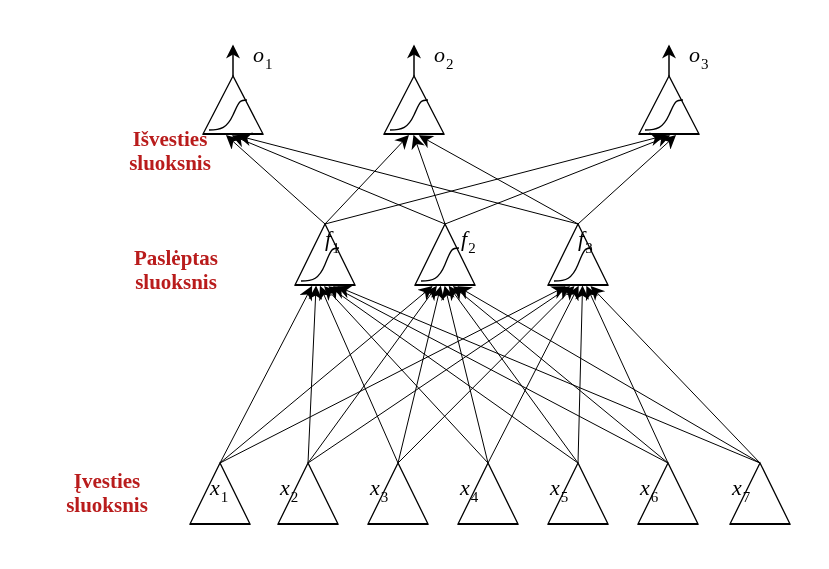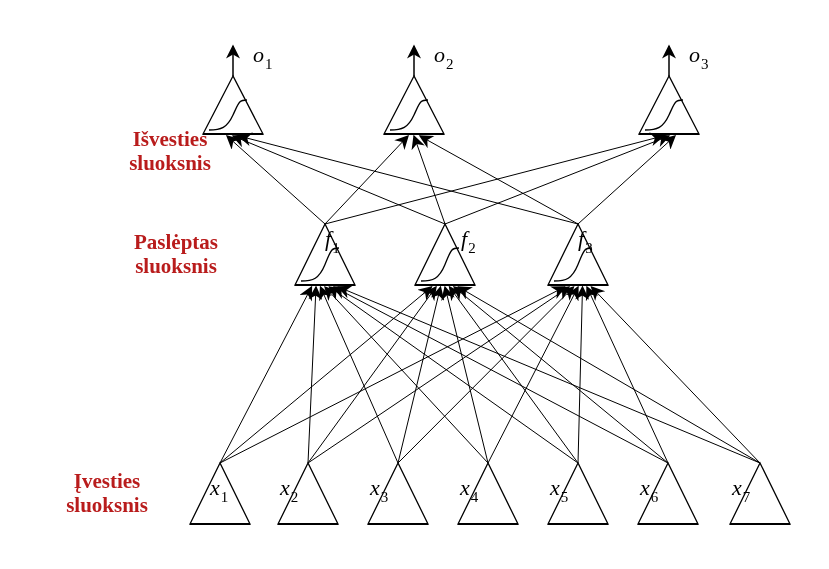--- a/index.html
+++ b/index.html
@@ -9,21 +9,21 @@
   .node-label { font-family:"Liberation Serif", serif; font-style:italic; font-size:22px; fill:#000; }
   .node-sub { font-family:"Liberation Serif", serif; font-style:normal; font-size:15px; fill:#000; }
 </style>
 </head>
 <body>
 
 <div class="layer-label" style="left:100px; top:94px; width:140px;">
   <div>Išvesties</div>
   <div>sluoksnis</div>
 </div>
-<div class="layer-label" style="left:106px; top:197px; width:140px;">
+<div class="layer-label" style="left:106px; top:213px; width:140px;">
   <div>Paslėptas</div>
   <div>sluoksnis</div>
 </div>
 <div class="layer-label" style="left:37px; top:436px; width:140px;">
   <div>Įvesties</div>
   <div>sluoksnis</div>
 </div>
 
 <svg id="net" width="829" height="569" viewBox="0 0 829 569" xmlns="http://www.w3.org/2000/svg">
   <defs>

